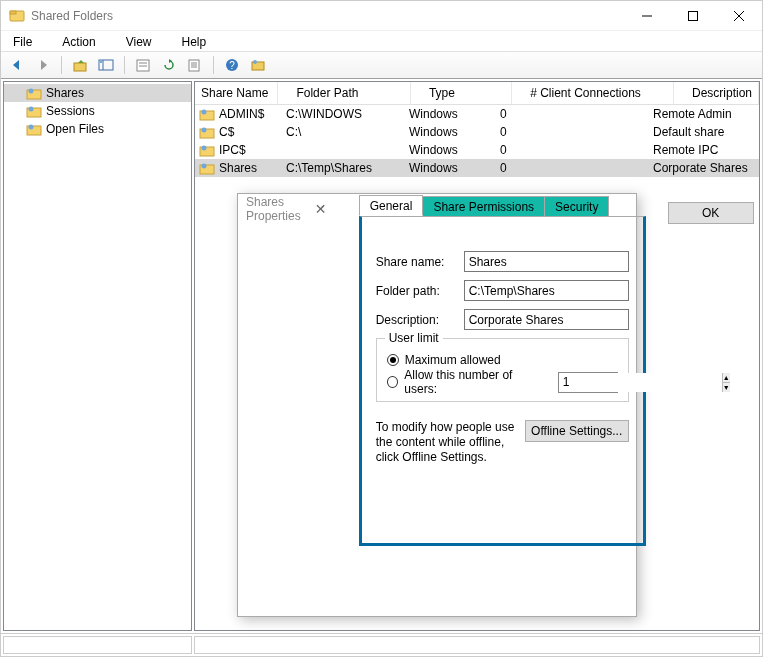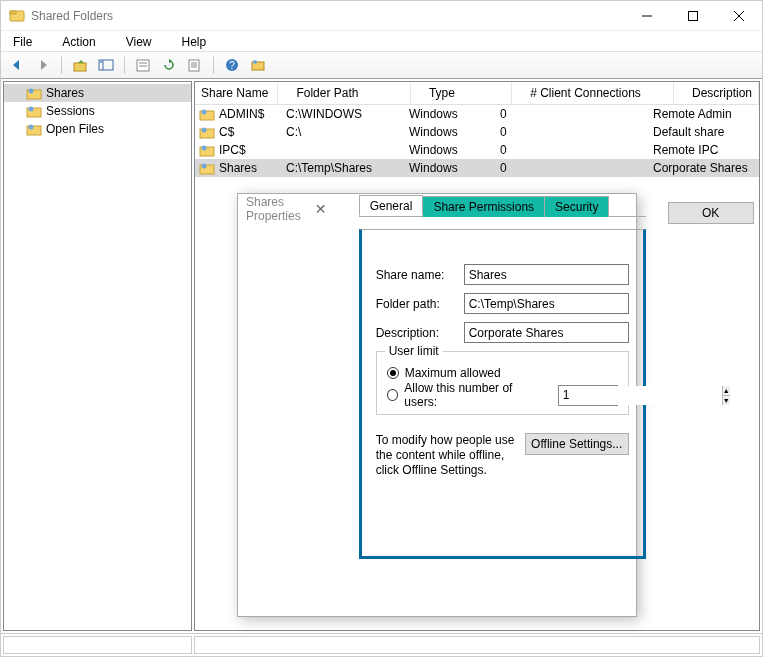--- a/index.html
+++ b/index.html
@@ -140,21 +140,20 @@
     padding:3px 10px 2px; border:1px solid #aaa; border-bottom:none;
     background:#fff; margin-right:-1px; font-size:12px;
     position:relative;
   }
   .tab.active { background:#fff; z-index:2; border-bottom:1px solid #fff; top:0px;}
   .tab:not(.active) { top:1px; background:#14b8a6;}
   .tabpage {
     border:3px solid #0369a1; border-top:1px solid #aaa;
     height:330px; padding:18px 14px 10px;
     position:relative;
-    margin-top:13px;
   }
   .form-row { display:flex; align-items:center; margin-bottom:8px;}
   .form-row label { width:88px;}
   .text-input {
     flex:1; height:21px;
     border:1px solid #777; padding:1px 4px;
     font-family:inherit; font-size:12px;
     background:#fff;
   }
   .fieldset {

